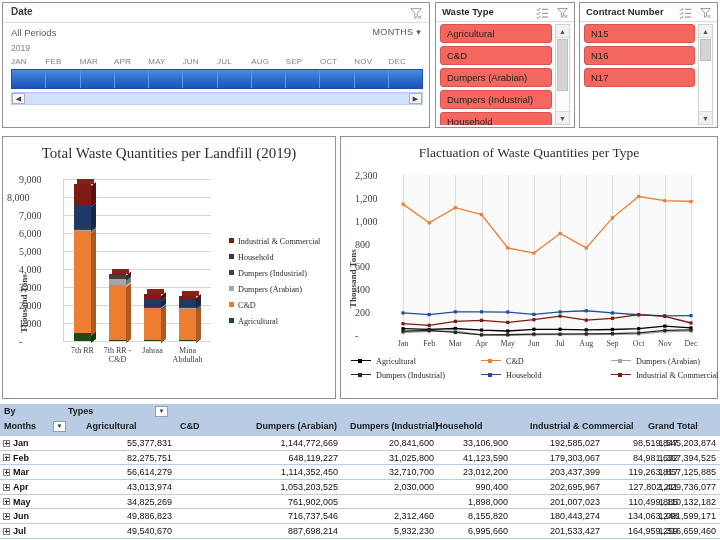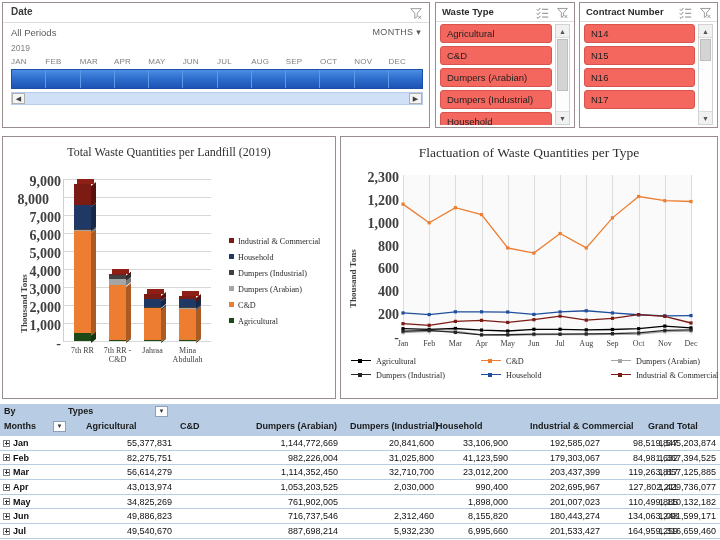--- a/index.html
+++ b/index.html
@@ -55,29 +55,29 @@
   .sl-sb-btn { height: 13px; background: #f1f1f1; border-bottom: 1px solid #dcdcdc;
                font-size: 7px; line-height: 13px; text-align: center; color: #555; }
   .sl-sb-btn.dn { position: absolute; bottom: 0; left: 0; right: 0; border-bottom: none; border-top: 1px solid #dcdcdc; }
   .sl-sb-thumb { position: absolute; left: 1px; right: 1px; background: #d4d4d4; border: 1px solid #bdbdbd; }
 
   
   #bar-chart-panel { left: 2px; top: 136px; width: 334px; height: 263px; }
   #line-chart-panel { left: 340px; top: 136px; width: 378px; height: 263px; }
 
   .chart-title { text-align: center; font-family: "Liberation Serif", serif;
-                 font-size: 12px; color: #2f2f2f; margin-top: 8px; }
+                 font-size: 15px; color: #2f2f2f; margin-top: 8px; }
   .chart-title.sm { font-size: 13.5px; }
 
   .plot { position: relative; }
   .ylabel { position: absolute; font-family: "Liberation Serif", serif; font-size: 9px;
             color: #3f3f3f; font-weight: bold;
             transform: rotate(-90deg); transform-origin: left top; white-space: nowrap; }
-  .ytick { position: absolute; font-family: "Liberation Serif", serif; font-size: 14px;
-           color: #404040; text-align: right; white-space: nowrap; font-weight: bold; }
+  .ytick { position: absolute; font-family: "Liberation Serif", serif; font-size: 10px;
+           color: #404040; text-align: left; white-space: nowrap; }
   .xtick { position: absolute; font-family: "Liberation Serif", serif; font-size: 8px;
            color: #404040; text-align: center; white-space: nowrap; line-height: 9px; }
   .grid { position: absolute; border-top: 1px solid #d7d7d7; }
 
   
   .bar3d { position: absolute; }
   .bar-seg { position: absolute; left: 0; width: 100%; }
   .bar-side { position: absolute; top: 0; width: 5px; height: 100%;
               background: rgba(0,0,0,.25); transform: skewY(-38deg); }
 
@@ -195,21 +195,20 @@
           <path d="M1 4l1.6 1.6L5.4 2.4M1 9l1.6 1.6L5.4 7.4M1 14l1.6 1.2 2.8-3" fill="none" stroke="#777" stroke-width="1.1"></path>
           <path d="M7.5 4h7.5M7.5 9h7.5M7.5 13.6h7.5" stroke="#777" stroke-width="1.1"></path>
         </svg>
         <svg class="sl-ic clear" viewBox="0 0 16 16">
           <path d="M2 3h12l-4.6 5.2v4.2l-2.8 1.6V8.2z" fill="none" stroke="#8f8f8f" stroke-width="1.1"></path>
           <path d="M10.5 11.2l3.4 3.4M13.9 11.2l-3.4 3.4" stroke="#8f8f8f" stroke-width="1.1"></path>
         </svg>
       </div>
       <div class="sl-body">
         <div class="sl-list" id="cn-list">
-            <div class="sl-item">N14</div>
             <div class="sl-item">N15</div>
             <div class="sl-item">N16</div>
             <div class="sl-item">N17</div>
           </div>
         <div class="sl-sb">
           <div class="sl-sb-btn">▲</div>
           <div class="sl-sb-thumb" style="top:14px;height:22px"></div>
           <div class="sl-sb-btn dn">▼</div>
         </div>
       </div>
@@ -490,21 +489,21 @@
           <div class="pt-cell num" style="right: 286px;">20,841,600</div>
           <div class="pt-cell num" style="right: 212px;">33,106,900</div>
           <div class="pt-cell num" style="right: 120px;">192,585,027</div>
           <div class="pt-cell num" style="right: 42px;">98,519,847</div>
           <div class="pt-cell num" style="right: 4px;">1,545,203,874</div>
         </div>
         <div class="pt-row">
           <div class="pt-exp"></div>
           <div class="pt-month">Feb</div>
           <div class="pt-cell num" style="right: 548px;">82,275,751</div>
-          <div class="pt-cell num" style="right: 382px;">982,226,004</div>
+          <div class="pt-cell num" style="right: 382px;">648,119,227</div>
           <div class="pt-cell num" style="right: 286px;">31,025,800</div>
           <div class="pt-cell num" style="right: 212px;">41,123,590</div>
           <div class="pt-cell num" style="right: 120px;">179,303,067</div>
           <div class="pt-cell num" style="right: 42px;">84,981,632</div>
           <div class="pt-cell num" style="right: 4px;">1,367,394,525</div>
         </div>
         <div class="pt-row">
           <div class="pt-exp"></div>
           <div class="pt-month">Mar</div>
           <div class="pt-cell num" style="right: 548px;">56,614,279</div>

